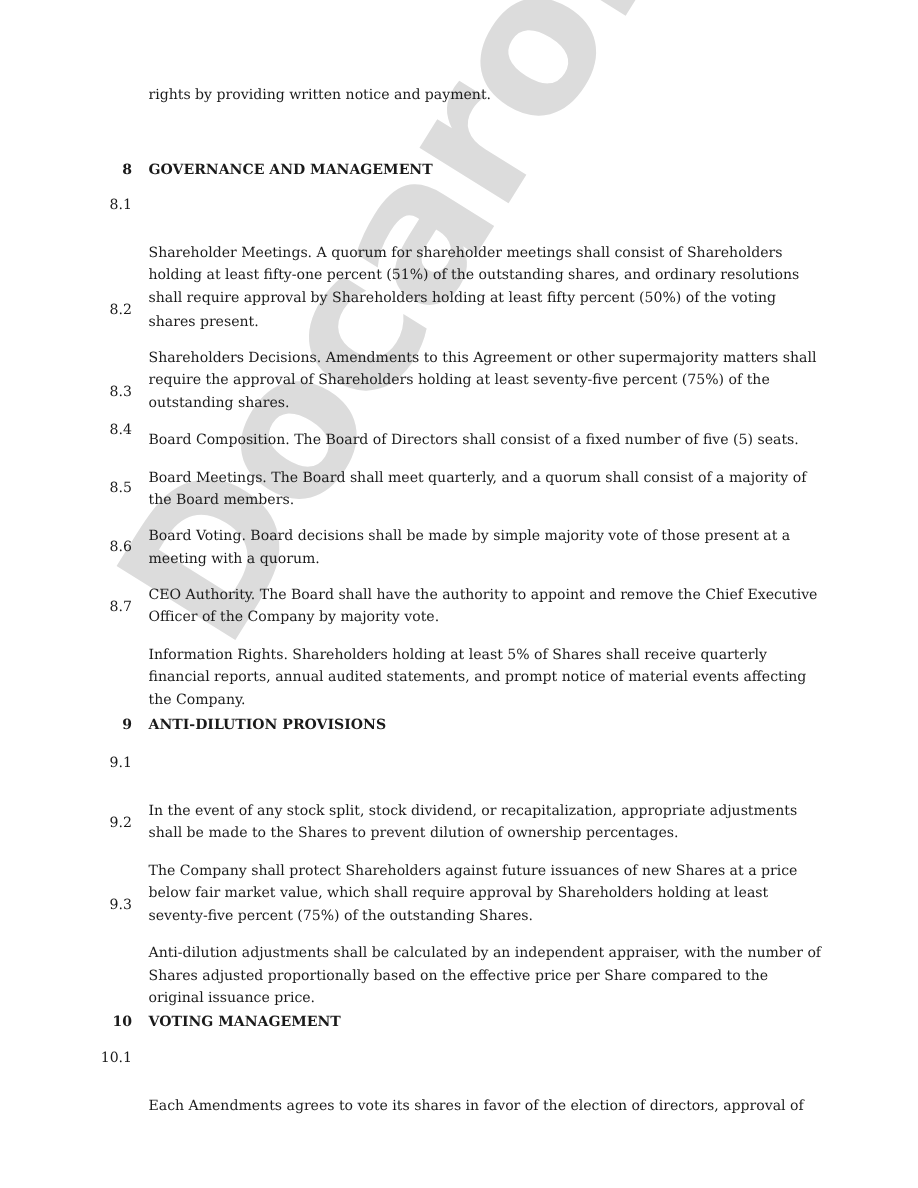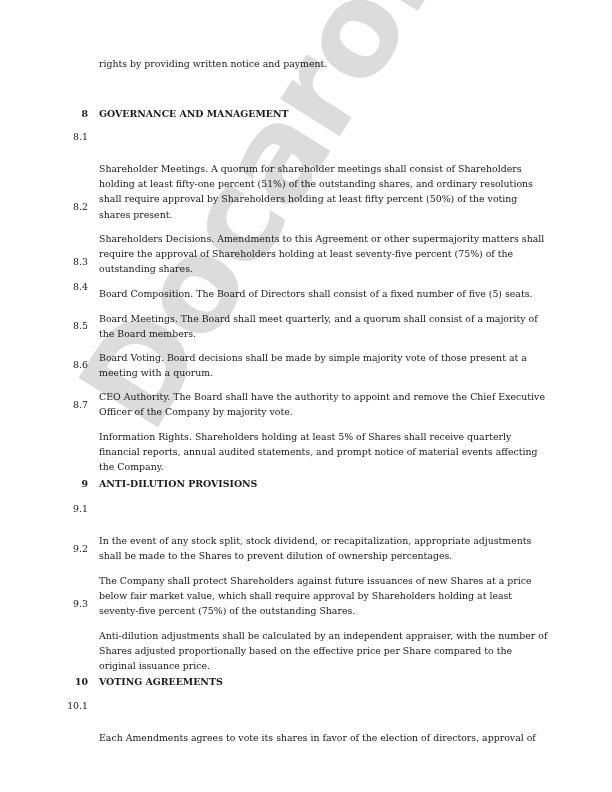--- a/index.html
+++ b/index.html
@@ -63,19 +63,19 @@
 
       <span class="num" style="left:56px;top:541px">9.2</span>
       <div class="para" style="top:541px"><span>The </span><b>Company</b><span> shall protect Shareholders against future issuances of new Shares at a price below fair market value, which shall require approval by Shareholders holding at least seventy-five percent (75%) of the outstanding Shares.</span></div>
 
       <span class="num" style="left:56px;top:596px">9.3</span>
       <div class="para" style="top:596px">Anti-dilution adjustments shall be calculated by an independent appraiser, with the number of Shares adjusted proportionally based on the effective price per Share compared to the original issuance price.</div>
     </div>
 
     <div>
       <span class="num sec-num" style="left:55px;top:674px;width:33px">10</span>
-      <span class="line heading" style="top:674px">VOTING AGREEMENTS</span>
+      <span class="line heading" style="top:674px">VOTING MANAGEMENT</span>
 
       <span class="num" style="left:56px;top:698px">10.1</span>
       <div class="para" style="top:698px"><span>Each </span><b>Amendments</b><span> agrees to vote its shares in favor of the election of directors, approval of</span></div>
     </div>
   </div>
 </div>
 
 </body></html>

